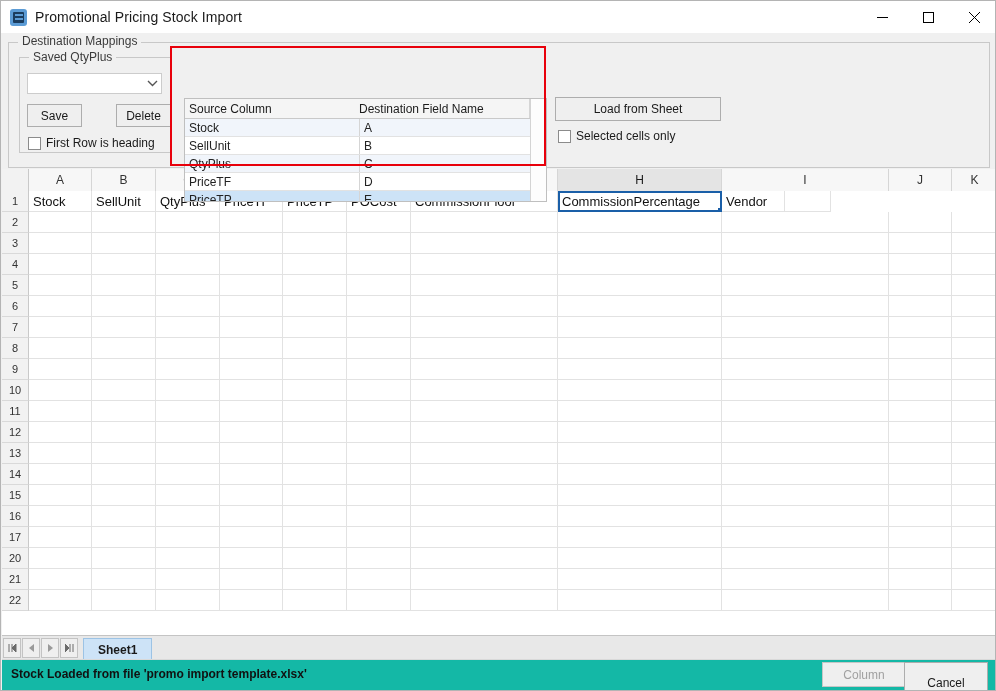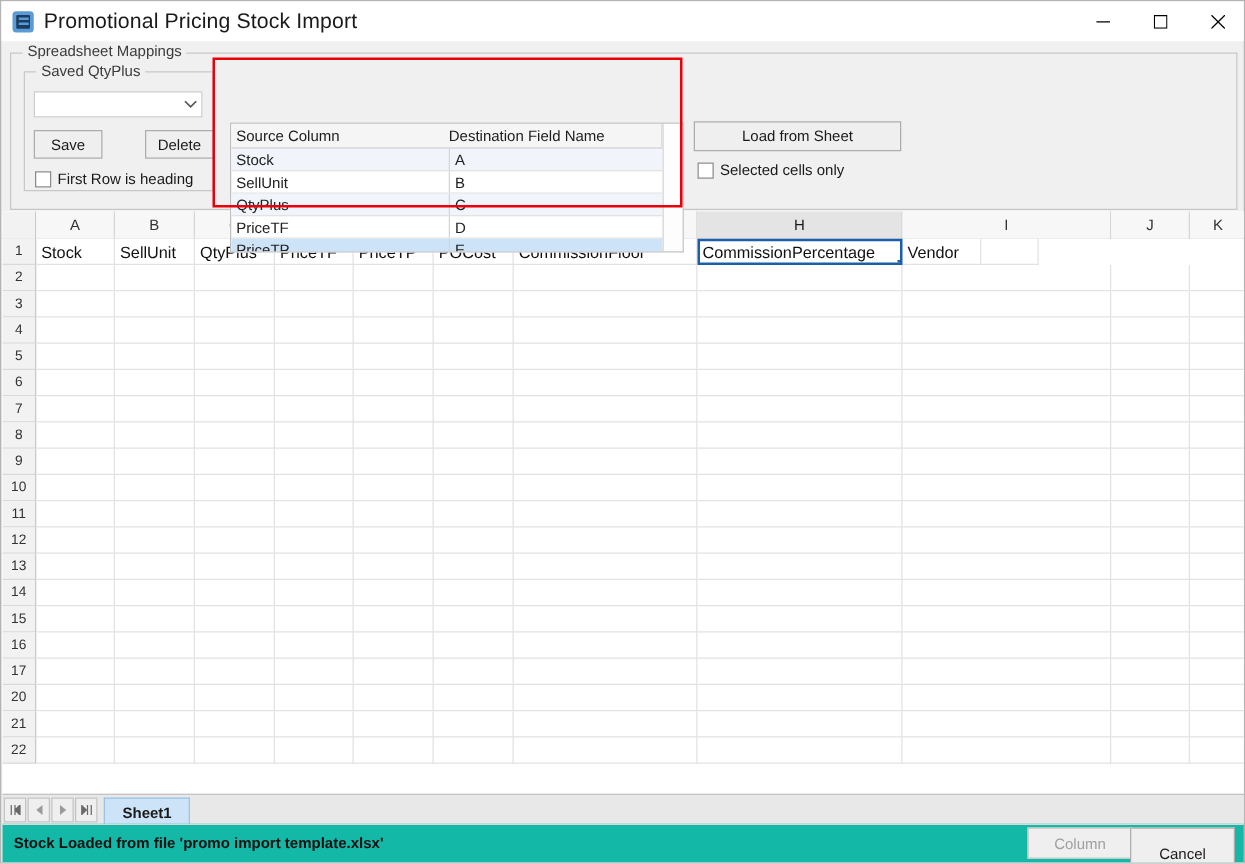--- a/index.html
+++ b/index.html
@@ -42,21 +42,21 @@
     border-radius: 1px;
   }
   .title-icon::after {
     content: "";
     position: absolute; left: 5px; top: 5px;
     width: 8px; height: 2px;
     background: #5b9bd5;
     box-shadow: 0 4px 0 0 #5b9bd5;
   }
   .title-text {
-    font-size: 17px;
+    font-size: 14px;
     color: #1a1a1a;
     letter-spacing: .1px;
     white-space: nowrap;
   }
   .win-buttons {
     position: absolute; right: 0; top: 0;
     height: 32px; display: flex;
   }
   .win-btn {
     width: 46px; height: 32px;
@@ -351,21 +351,21 @@
       <div class="win-btn">
         <svg width="11" height="11" viewBox="0 0 11 11">
             <line x1="0" y1="0" x2="11" y2="11" stroke="#000" stroke-width="1"></line>
             <line x1="11" y1="0" x2="0" y2="11" stroke="#000" stroke-width="1"></line>
           </svg>
       </div>
     </div>
   </div>
 
   <div class="groupbox">
-    <div class="groupbox-title">Spreadsheet Mappings</div>
+    <div class="groupbox-title">Destination Mappings</div>
 
     <div class="subgroup">
       <div class="subgroup-title">Saved QtyPlus</div>
 
       <div class="combo">
         <div class="combo-value"></div>
         <div class="combo-arrow">
           <svg width="11" height="7" viewBox="0 0 11 7">
               <path d="M1 1 L5.5 5.5 L10 1" fill="none" stroke="#555" stroke-width="1.4"></path>
             </svg>

